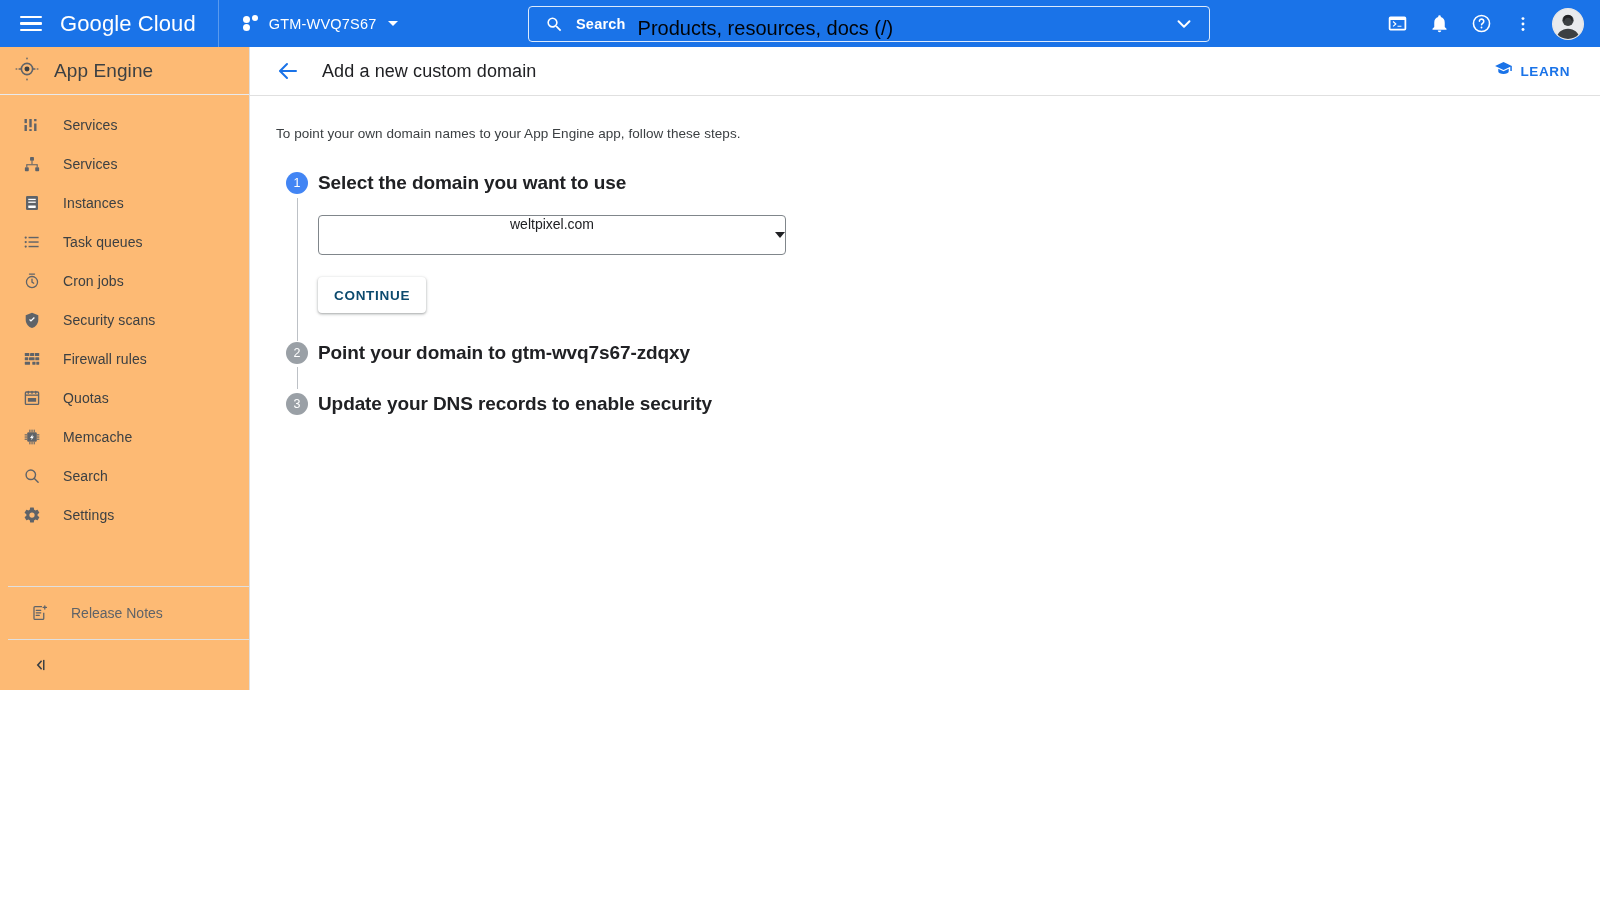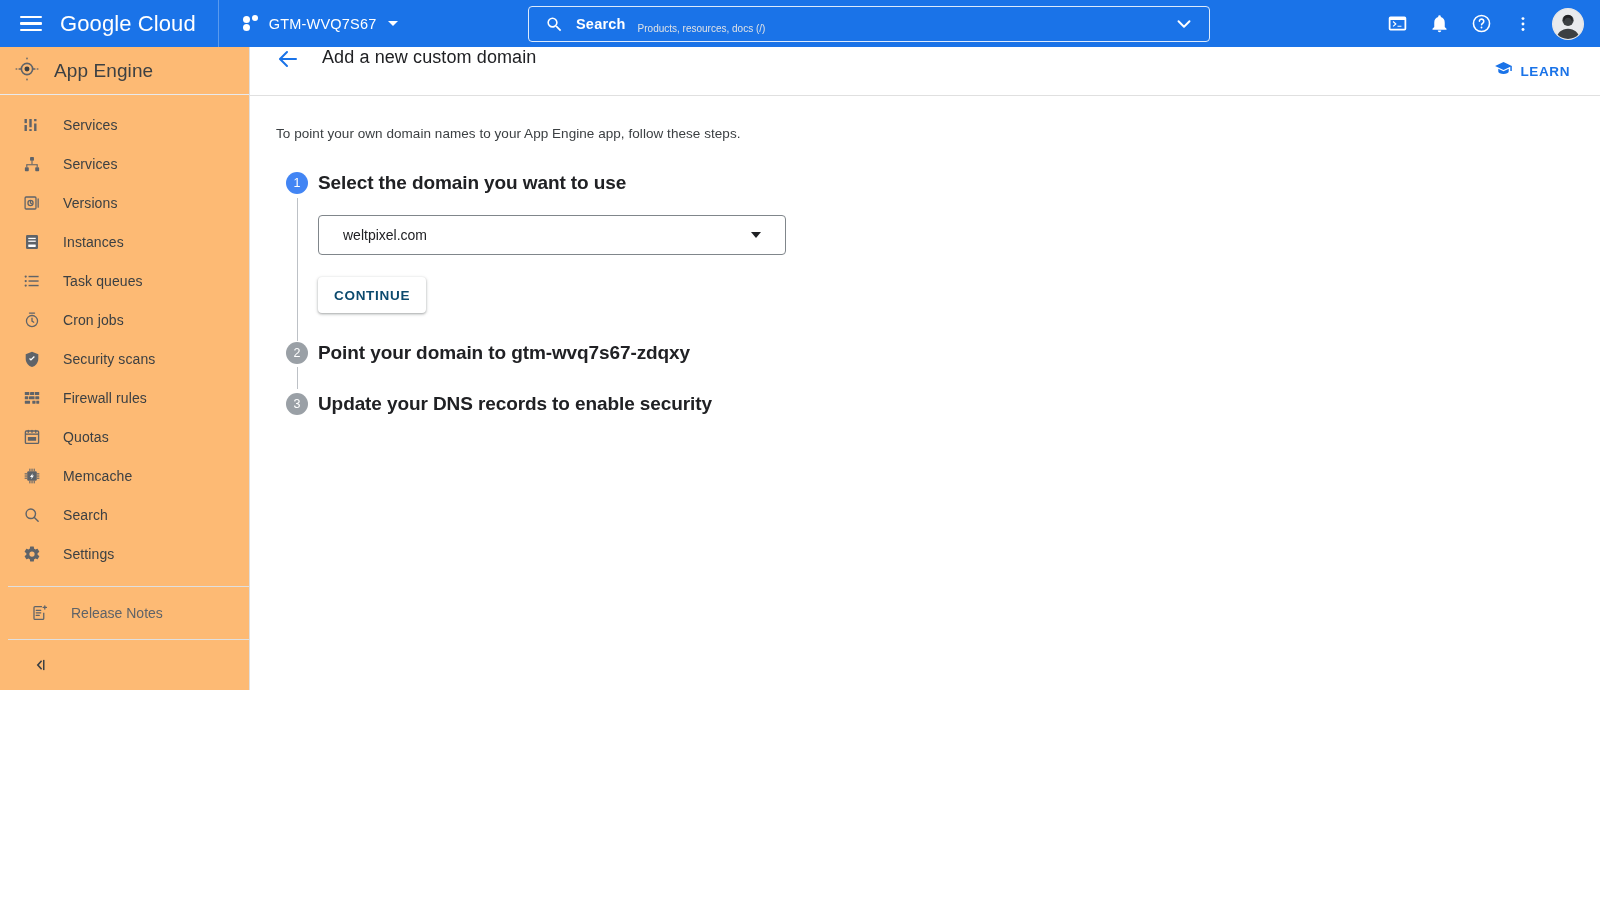--- a/index.html
+++ b/index.html
@@ -57,21 +57,21 @@
 
   .searchwrap {
     position: absolute; left: 528px; top: 6px;
     width: 682px; height: 36px;
     border: 1px solid rgba(255,255,255,0.85); border-radius: 4px;
     display: flex; align-items: center; cursor: text;
     background: transparent;
   }
   .search-icon { margin-left: 16px; margin-right: 12px; display:flex; }
   .search-label { color: #fff; font-size: 14.5px; font-weight: 700; letter-spacing: .2px; }
-  .search-ph { color: #e5e5e5; font-size: 10px; margin-left: 12px; opacity: .97; margin-top: 8px;}
+  .search-ph { color: #000000; font-size: 20px; margin-left: 12px; opacity: .97; margin-top: 8px;}
   .search-expand { margin-left: auto; margin-right: 14px; display: flex; cursor: pointer;}
 
   .topright { position: absolute; right: 10px; top: 0; height:47px; display:flex; align-items:center; }
   .ticon { width: 42px; height: 42px; display:flex; align-items:center; justify-content:center; cursor:pointer; border-radius:50%; }
   .avatar {
     width: 32px; height: 32px; border-radius: 50%; margin-left: 8px; margin-right: 6px;
     background: #dcdcdc; overflow: hidden; position: relative; cursor: pointer;
     border: 1px solid rgba(255,255,255,.4);
   }
 
@@ -102,21 +102,21 @@
   .sb-divider { height:1px; background:#e0e0e0; }
   .release-row {
     height: 52px; display:flex; align-items:center; gap:21px; padding-left:22px; cursor:pointer;
   }
   .release-row .lbl { font-size: 14px; color: #5f6368; }
   .collapse-row { height: 50px; display:flex; align-items:center; padding-left:22px; cursor:pointer;}
 
   
   .content { position:absolute; left:250px; top:47px; width:1350px; height:853px; background:#fff;}
   .page-header {
-    height: 49px; display:flex; 
+    height: 49px; display:flex; align-items:center;
     border-bottom: 1px solid #e0e0e0; padding-left: 26px; position: relative;
   }
   .back-arrow { width:24px; height:24px; display:flex; align-items:center; justify-content:center; cursor:pointer;}
   .page-title { font-size: 18px; color: #202124; margin-left: 22px; letter-spacing:.1px; font-weight:400;}
   .learn-btn {
     position:absolute; right: 22px; top: 50%; transform: translateY(-50%);
     display:flex; align-items:center; gap: 8px; cursor:pointer; padding: 6px 8px; border-radius:4px;
   }
   .learn-btn .txt { color:#1a73e8; font-size:13.5px; font-weight:600; letter-spacing:.6px;}
 
@@ -137,21 +137,21 @@
   }
   .circle.active { background: #4285f4; }
   .circle.inactive { background: #9aa0a6; }
   .vline { width: 1px; background: #bdc1c6; flex: 1 1 auto; margin-top: 4px; margin-bottom: 0px;}
   .step-body { padding-left: 0px; padding-bottom: 0; flex: 1 1 auto; }
   .step-title { font-size: 19px; color: #202124; font-weight: 700; line-height: 24px; letter-spacing: -.1px;}
   .step-content { padding-top: 20px; padding-bottom: 28px; }
 
   .select-box {
     width: 468px; height: 40px; border: 1px solid #80868b; border-radius: 4px;
-    display:flex; align-items:center; padding: 0 24px; cursor:pointer; background:#fff;
+    display:flex; align-items:center; padding: 0 0; cursor:pointer; background:#fff;flex-direction:column;
   }
   .select-val { font-size: 14px; color: #202124; }
   .select-caret {
     margin-left:auto; width:0;height:0;border-left:5.5px solid transparent;
     border-right:5.5px solid transparent;border-top:6px solid #202124;
   }
   .continue-btn {
     margin-top: 22px; display:inline-flex; align-items:center; justify-content:center;
     height: 36px; padding: 0 16px; border-radius: 4px; background:#fff;
     box-shadow: 0 1px 2px 0 rgba(60,64,67,.30), 0 1px 3px 1px rgba(60,64,67,.15);
@@ -274,31 +274,20 @@
             <rect x="2.5" y="16.3" width="5.2" height="5.2" rx="1"></rect>
             <rect x="16.3" y="16.3" width="5.2" height="5.2" rx="1"></rect>
             <path d="M11.3 7.7h1.4v4.6h-1.4z"></path>
             <path d="M4.4 12.3h15.2v1.4H4.4z"></path>
             <path d="M4.4 12.9h1.4v3.4H4.4zM18.2 12.9h1.4v3.4h-1.4z"></path>
           </svg>
       </span>
       <span class="lbl">Services</span>
     </div>
 
-    <div class="navitem">
-      <span class="navicon">
-        <svg width="18" height="18" viewBox="0 0 24 24" fill="none" stroke="#5f6368" stroke-width="1.7">
-            <rect x="2.8" y="4" width="14.5" height="16" rx="1.3"></rect>
-            <circle cx="10" cy="12" r="3.4"></circle>
-            <path d="M10 10v2l1.4 1" stroke-linecap="round"></path>
-            <path d="M20.2 6.5v11" stroke-linecap="round"></path>
-          </svg>
-      </span>
-      <span class="lbl">Versions</span>
-    </div>
 
     <div class="navitem">
       <span class="navicon">
         <svg width="18" height="18" viewBox="0 0 24 24" fill="#5f6368">
             <rect x="4" y="2.8" width="16" height="18.4" rx="1.6"></rect>
             <rect x="7" y="6.4" width="10" height="1.7" fill="#fff"></rect>
             <rect x="7" y="10.1" width="10" height="1.7" fill="#fff"></rect>
             <rect x="7" y="15.2" width="10" height="3.4" rx=".6" fill="#fff"></rect>
           </svg>
       </span>

